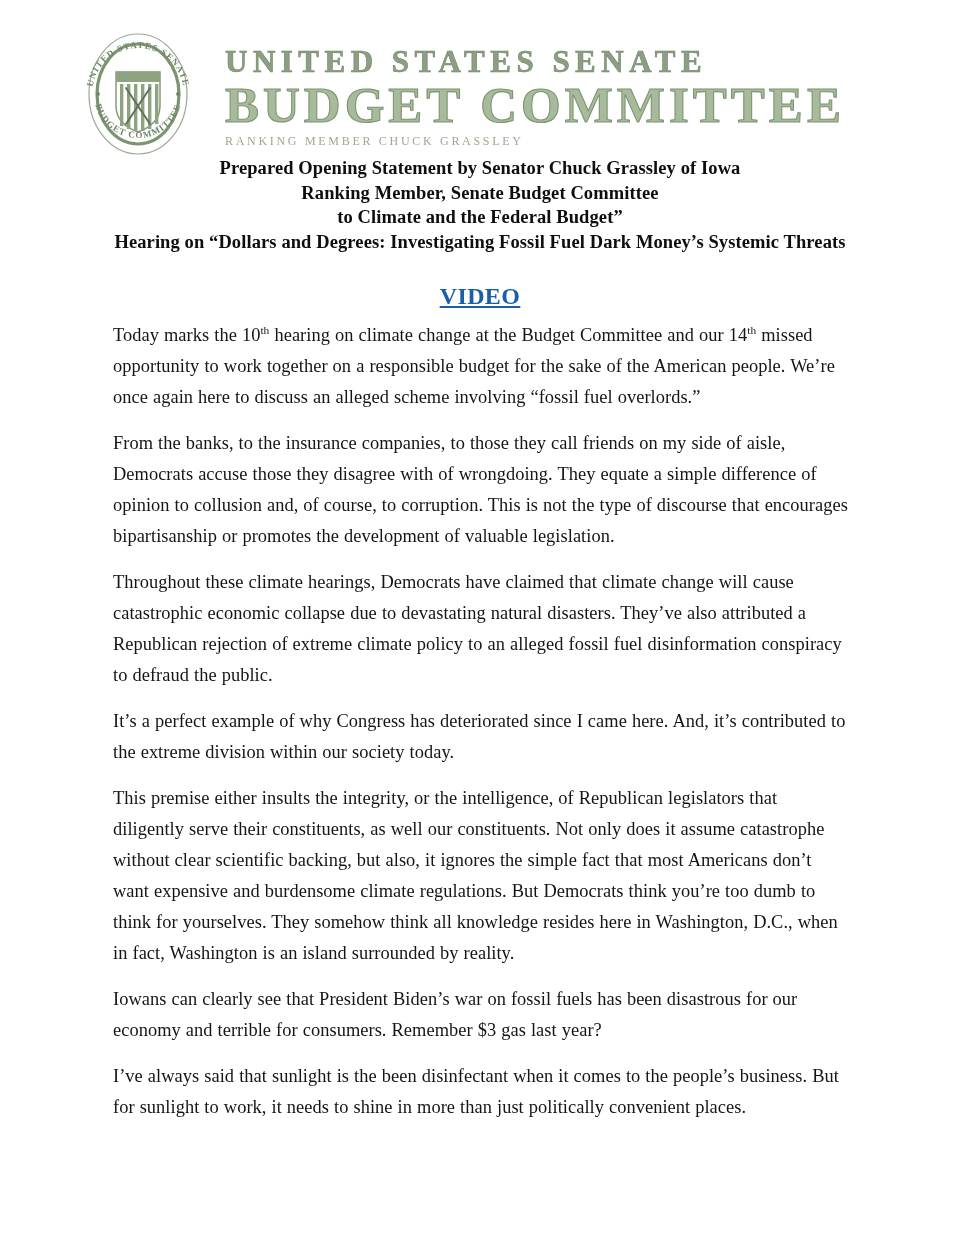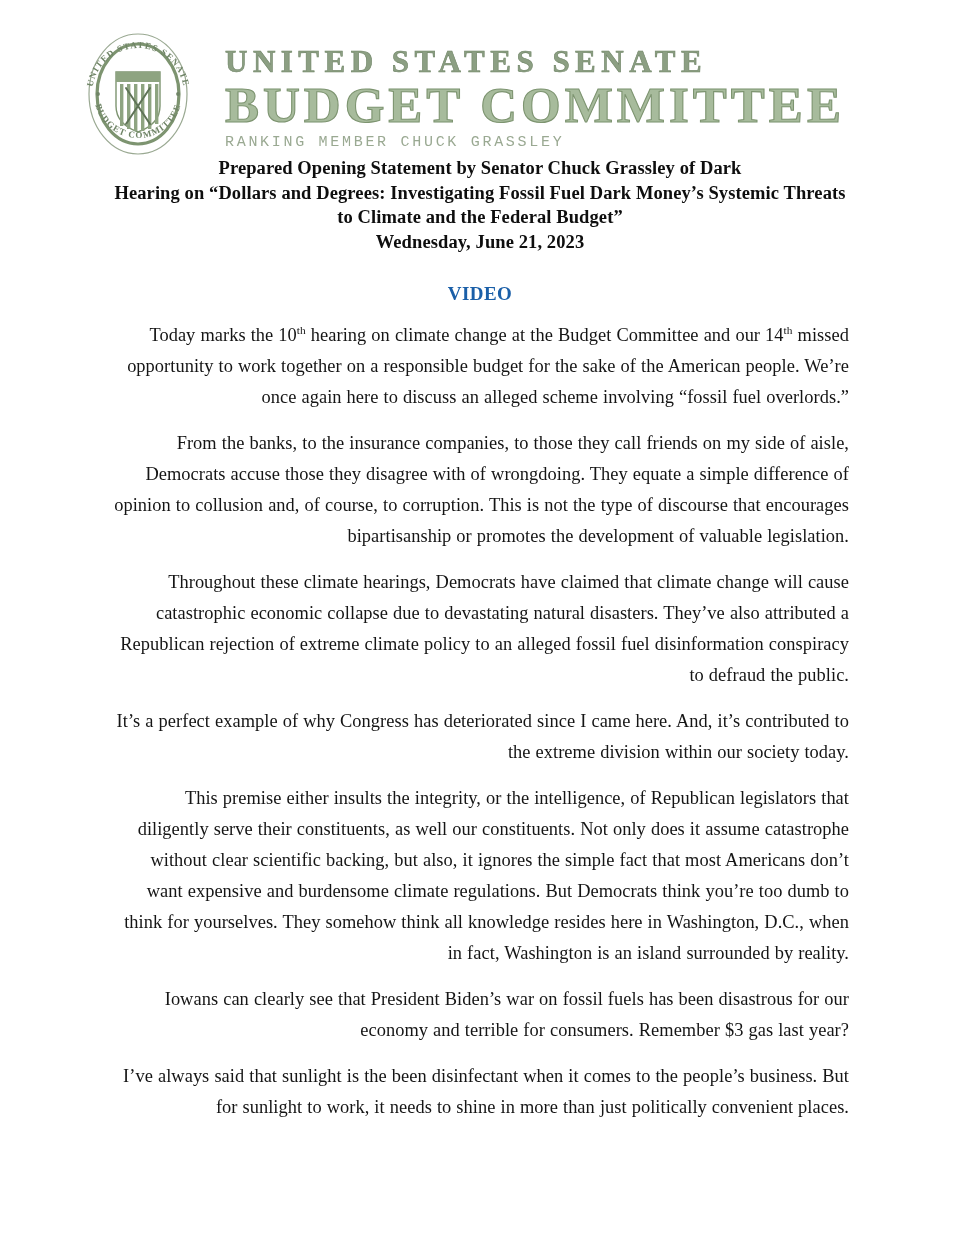--- a/index.html
+++ b/index.html
@@ -55,22 +55,22 @@
     font-weight: bold;
     letter-spacing: 4px;
     line-height: 1.02;
     margin-top: 2px;
     color: #a7bb9c;
     -webkit-text-stroke: 1.1px #7d9470;
     text-shadow: 0.6px 0 0 #ffffff, -0.6px 0 0 #ffffff;
     white-space: nowrap;
   }
   .line-ranking {
-    font-family: Liberation Mono, monospace;
-    font-size: 15px;
+    font-family: Liberation Serif, serif;
+    font-size: 12px;
     font-weight: normal;
     letter-spacing: 2.7px;
     line-height: 1.0;
     margin-top: 4px;
     color: #9aa992;
     white-space: nowrap;
   }
 
   
   .title-block {
@@ -90,40 +90,41 @@
 
   
   .video-wrap {
     position: absolute;
     left: 113px;
     top: 283px;
     width: 734px;
     text-align: center;
   }
   .video-link {
-    font-size: 19px;
+    font-size: 24px;
     font-weight: bold;
     color: #1a5fa8;
+    text-decoration: underline;
     letter-spacing: 0.4px;
     cursor: pointer;
   }
 
   
   .body-copy {
     position: absolute;
     left: 113px;
     top: 320px;
     width: 736px;
   }
   .para {
     font-size: 18.4px;
     line-height: 31px;
     color: #151515;
     margin: 0 0 15px 0;
-    text-align: right;
+    text-align: left;
     letter-spacing: 0.05px;
     word-spacing: 0.4px;
   }
   .para sup {
     font-size: 0.62em;
     vertical-align: super;
     line-height: 0;
   }
 </style>
 </head>
@@ -168,24 +169,24 @@
     </div>
 
     <div class="masthead-text">
       <div class="line-senate">UNITED STATES SENATE</div>
       <div class="line-budget">BUDGET COMMITTEE</div>
       <div class="line-ranking">RANKING MEMBER CHUCK GRASSLEY</div>
     </div>
   </div>
 
   <div class="title-block">
-    <div class="tline">Prepared Opening Statement by Senator Chuck Grassley of Dark</div>
+    <div class="tline">Prepared Opening Statement by Senator Chuck Grassley of Iowa</div>
+    <div class="tline">Ranking Member, Senate Budget Committee</div>
+    <div class="tline">to Climate and the Federal Budget”</div>
     <div class="tline">Hearing on “Dollars and Degrees: Investigating Fossil Fuel Dark Money’s Systemic Threats</div>
-    <div class="tline">to Climate and the Federal Budget”</div>
-    <div class="tline">Wednesday, June 21, 2023</div>
   </div>
 
   <div class="video-wrap">
     <span class="video-link">VIDEO</span>
   </div>
 
   <div class="body-copy">
       <p class="para">Today marks the 10<sup>th</sup> hearing on climate change at the Budget Committee and our 14<sup>th</sup> missed opportunity to work together on a responsible budget for the sake of the American people.  We’re once again here to discuss an alleged scheme involving “fossil fuel overlords.”</p>
       <p class="para">From the banks, to the insurance companies, to those they call friends on my side of aisle, Democrats accuse those they disagree with of wrongdoing.  They equate a simple difference of opinion to collusion and, of course, to corruption.  This is not the type of discourse that encourages bipartisanship or promotes the development of valuable legislation.</p>
       <p class="para">Throughout these climate hearings, Democrats have claimed that climate change will cause catastrophic economic collapse due to devastating natural disasters.  They’ve also attributed a Republican rejection of extreme climate policy to an alleged fossil fuel disinformation conspiracy to defraud the public.</p>

